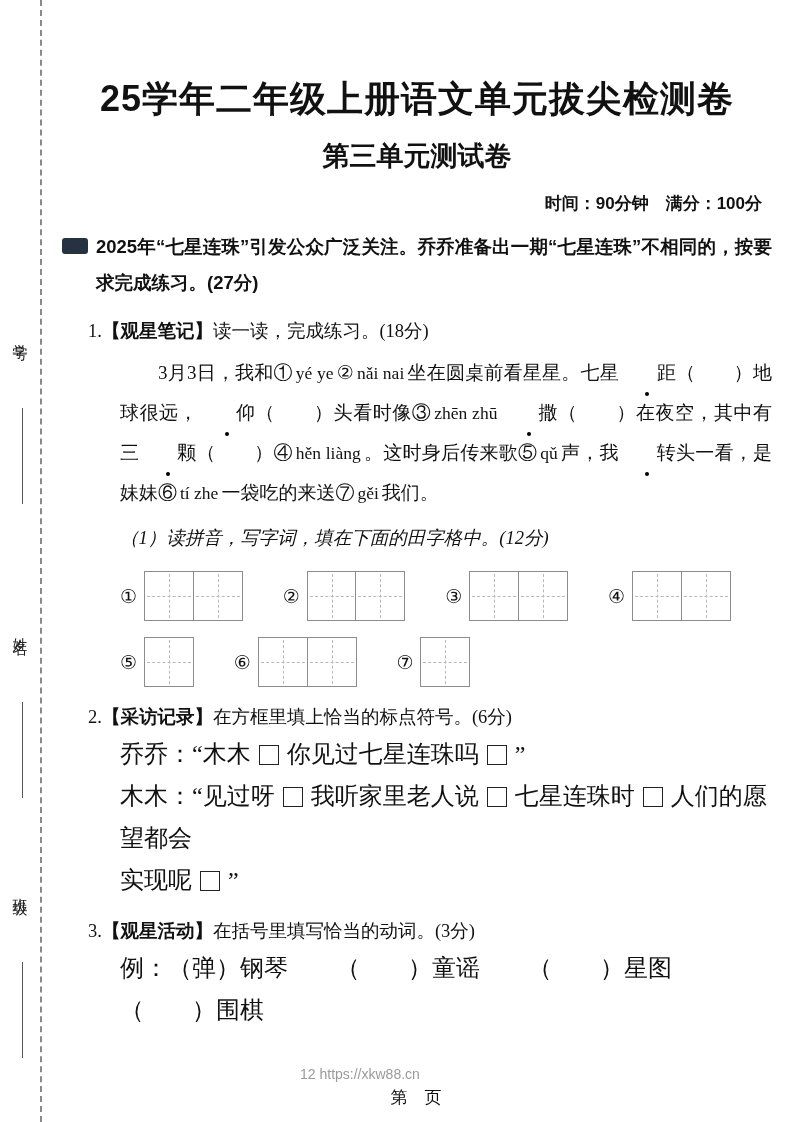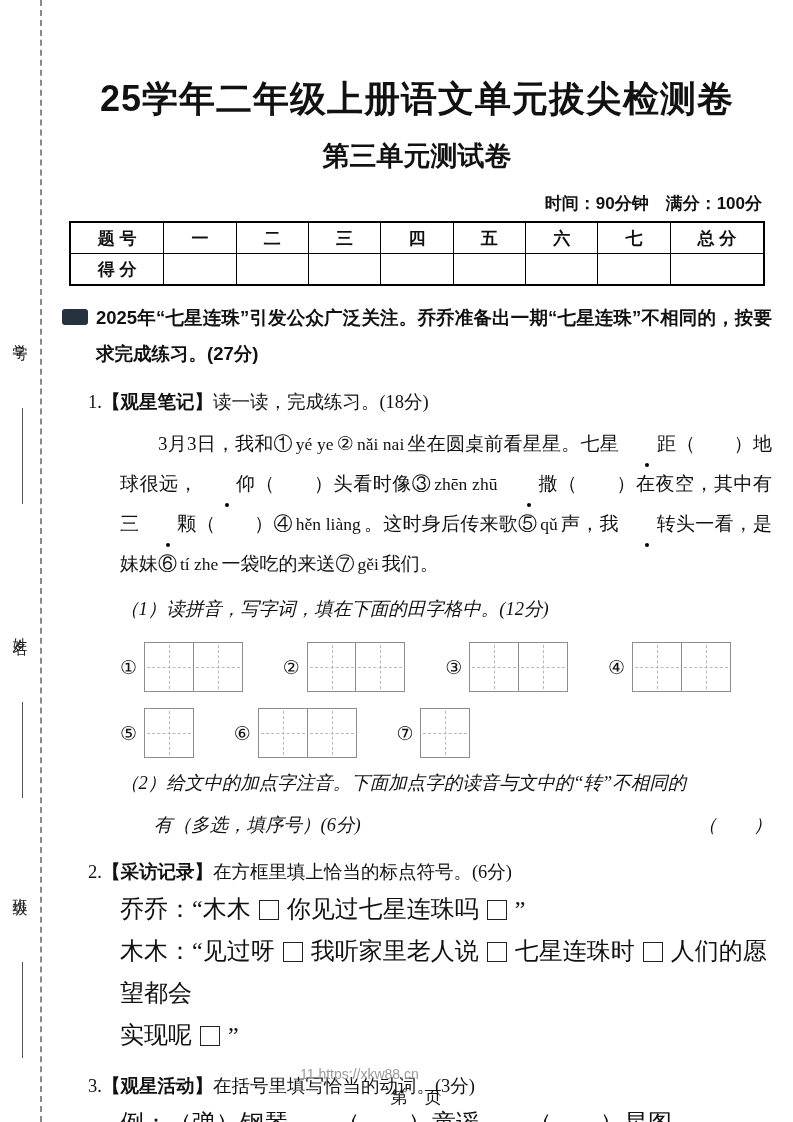--- a/index.html
+++ b/index.html
@@ -78,46 +78,20 @@
   <div class="v-blank" style="top:702px;"></div>
   <div class="v-label" style="top:886px;">班级：</div>
   <div class="v-blank" style="top:962px;"></div>
 
   <div class="content">
 
     <h1 class="title">25学年二年级上册语文单元拔尖检测卷</h1>
     <h2 class="subtitle">第三单元测试卷</h2>
     <div class="time-line">时间：90分钟　满分：100分</div>
 
-    <table class="score">
-      <tbody>
-          <tr>
-        <td class="wide">题 号</td>
-        <td>一</td>
-        <td>二</td>
-        <td>三</td>
-        <td>四</td>
-        <td>五</td>
-        <td>六</td>
-        <td>七</td>
-        <td class="wide">总 分</td>
-      </tr>
-      <tr>
-        <td>得 分</td>
-        <td></td>
-        <td></td>
-        <td></td>
-        <td></td>
-        <td></td>
-        <td></td>
-        <td></td>
-        <td></td>
-      </tr>
-    </tbody>
-      </table>
 
     <div class="intro">
       <span class="sec-marker"></span>
       <span>2025年“七星连珠”引发公众广泛关注。乔乔准备出一期“七星连珠”不相同的，按要求完成练习。(27分)</span>
     </div>
 
     <div class="q-header">
       <span>1.</span><span class="tag">【观星笔记】</span><span>读一读，完成练习。(18分)</span>
     </div>
 
@@ -171,42 +145,35 @@
           </div>
         </div>
         <div class="tian-group">
           <span class="tian-num">⑦</span>
           <div class="tian-cells">
             <div class="tian-cell"></div>
           </div>
         </div>
       </div>
 
-    <div class="q-body">
-      <div class="subq">（2）给文中的加点字注音。下面加点字的读音与文中的“转”不相同的</div>
-      <div class="subq subq-cont">
-        <span>有（多选，填序号）(6分)</span>
-        <span class="answer-blank">（　　）</span>
-      </div>
-    </div>
 
     <div class="q-header">
       <span>2.</span><span class="tag">【采访记录】</span><span>在方框里填上恰当的标点符号。(6分)</span>
     </div>
     <div class="q-body">
       <div class="dialog"><span>乔乔：“木木</span><span class="punct-box"></span><span>你见过七星连珠吗</span><span class="punct-box"></span><span>”</span></div>
       <div class="dialog"><span>木木：“见过呀</span><span class="punct-box"></span><span>我听家里老人说</span><span class="punct-box"></span><span>七星连珠时</span><span class="punct-box"></span><span>人们的愿望都会</span></div>
       <div class="dialog"><span>实现呢</span><span class="punct-box"></span><span>”</span></div>
     </div>
 
     <div class="q-header">
       <span>3.</span><span class="tag">【观星活动】</span><span>在括号里填写恰当的动词。(3分)</span>
     </div>
     <div class="q-body">
       <div class="dialog">例：（弹）钢琴　　（　　）童谣　　（　　）星图　　（　　）围棋</div>
     </div>
 
   </div>
 
-  <div class="footer-mark">11 https://xkw88.cn</div>
+  <div class="footer-mark">12 https://xkw88.cn</div>
   <div class="footer-page">第　页</div>
 
 </div>
 
 </body></html>

